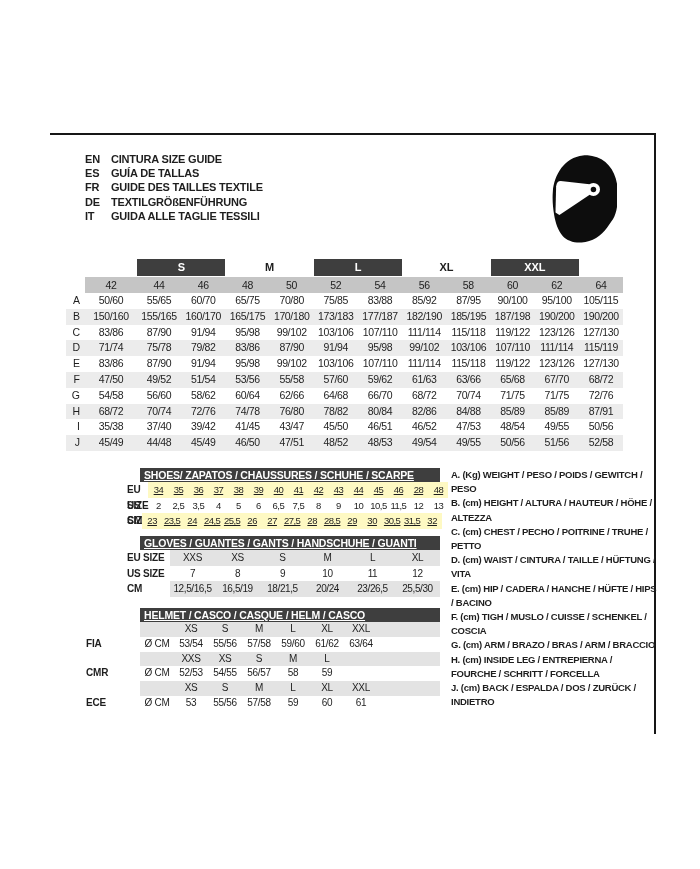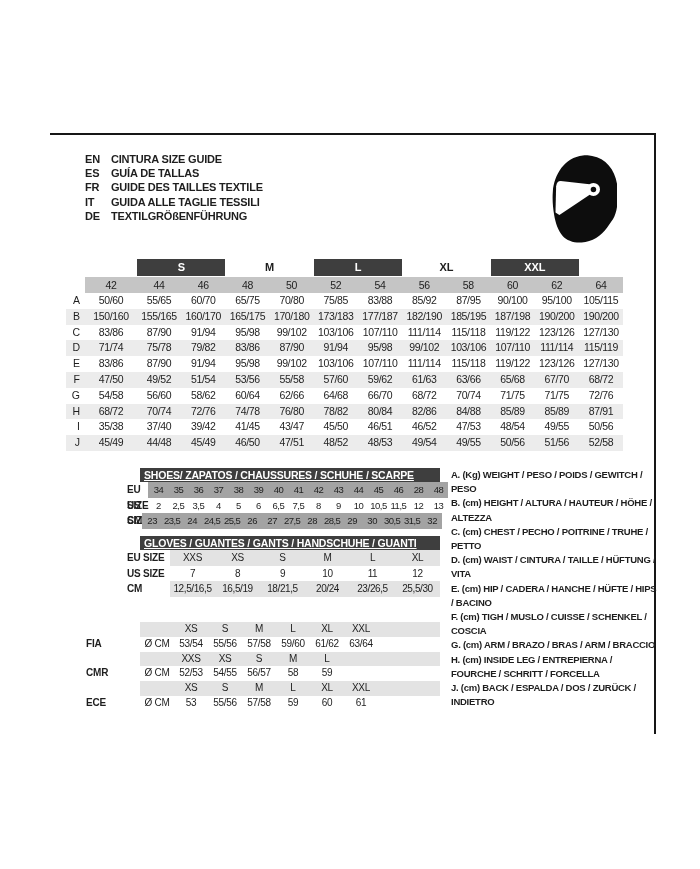--- a/index.html
+++ b/index.html
@@ -39,21 +39,21 @@
   .sec { left: 86px; width: 354px; }
   .sec-title { display: flex; height: 14px; }
   .sec-tspacer { width: 54px; }
   .sec-bar { width: 300px; background: #3e3e3e; color: #fff; font-weight: bold; font-size: 10.5px;
     line-height: 14px; padding-left: 4px; letter-spacing: -0.2px; white-space: nowrap; text-decoration: underline; }
   .srow { display: flex; }
   .h156 { height: 15.6px; line-height: 15.6px; padding-left: 41px; }
   .h148 { height: 14.8px; line-height: 14.8px; }
   .rlabel { width: 54px; font-weight: bold; font-size: 10px; letter-spacing: -0.2px; }
   .stable { width: 300px; display: flex; }
-  .shade-shoe { background: #a3a3a3; }
+  .shade-shoe { background: #fef9c3; text-decoration: underline; }
   .shade-soft { background: #e3e3e3; }
   .shoe-c { width: 20px; text-align: center; font-size: 9.5px; letter-spacing: -0.5px; white-space: nowrap; }
   .glove-c { width: 45px; text-align: center; font-size: 10px; letter-spacing: -0.4px; white-space: nowrap; }
   .helm-c { width: 34px; text-align: center; font-size: 10px; letter-spacing: -0.3px; white-space: nowrap; }
 
   
   .legend { left: 451px; top: 468px; width: 208px; }
   .legend-item { font-weight: bold; font-size: 9.5px; line-height: 14.2px; letter-spacing: -0.25px; }
 </style>
 </head>
@@ -71,26 +71,26 @@
       </div>
       <div class="lang-row">
         <span class="lang-code">ES</span>
         <span class="lang-label">GUÍA DE TALLAS</span>
       </div>
       <div class="lang-row">
         <span class="lang-code">FR</span>
         <span class="lang-label">GUIDE DES TAILLES TEXTILE</span>
       </div>
       <div class="lang-row">
+        <span class="lang-code">DE</span>
+        <span class="lang-label">TEXTILGRÖßENFÜHRUNG</span>
+      </div>
+      <div class="lang-row">
         <span class="lang-code">IT</span>
         <span class="lang-label">GUIDA ALLE TAGLIE TESSILI</span>
-      </div>
-      <div class="lang-row">
-        <span class="lang-code">DE</span>
-        <span class="lang-label">TEXTILGRÖßENFÜHRUNG</span>
       </div>
     </div>
 
   <div class="abs helm-icon">
     <svg width="72" height="94" viewBox="0 0 110 140" xmlns="http://www.w3.org/2000/svg">
       <path fill="#0d0d0d" d="M72,6 C96,10 110,32 111,58 C112,76 110,92 104,102 L95,115 C86,128 72,137 56,138 C45,139 33,135 27,128 C20,120 16,108 14,96 C12,85 11,72 12,60 C14,34 30,8 58,5 C63,4 68,5 72,6 Z"></path>
       <path fill="#ffffff" d="M17,52 L16,92 L22,96 L70,64 Q75,60 72,54 L68,49 L24,44 Q18,44 17,52 Z"></path>
       <circle cx="74" cy="57" r="10" fill="#ffffff"></circle>
       <circle cx="74" cy="57" r="4.2" fill="#0d0d0d"></circle>
     </svg>
@@ -383,20 +383,21 @@
             <div class="glove-c">23/26,5</div>
             <div class="glove-c">25,5/30</div>
           </div>
         </div>
       </div>
   </div>
 
   <div class="abs sec" style="top:608px">
     <div class="sec-title">
       <div class="sec-tspacer"></div>
+      <div class="sec-bar">HELMET / CASCO / CASQUE / HELM / CASCO</div>
     </div>
     <div>
         <div class="srow h148">
           <div class="rlabel"></div>
           <div class="stable shade-soft">
             <div class="helm-c"></div>
             <div class="helm-c">XS</div>
             <div class="helm-c">S</div>
             <div class="helm-c">M</div>
             <div class="helm-c">L</div>

